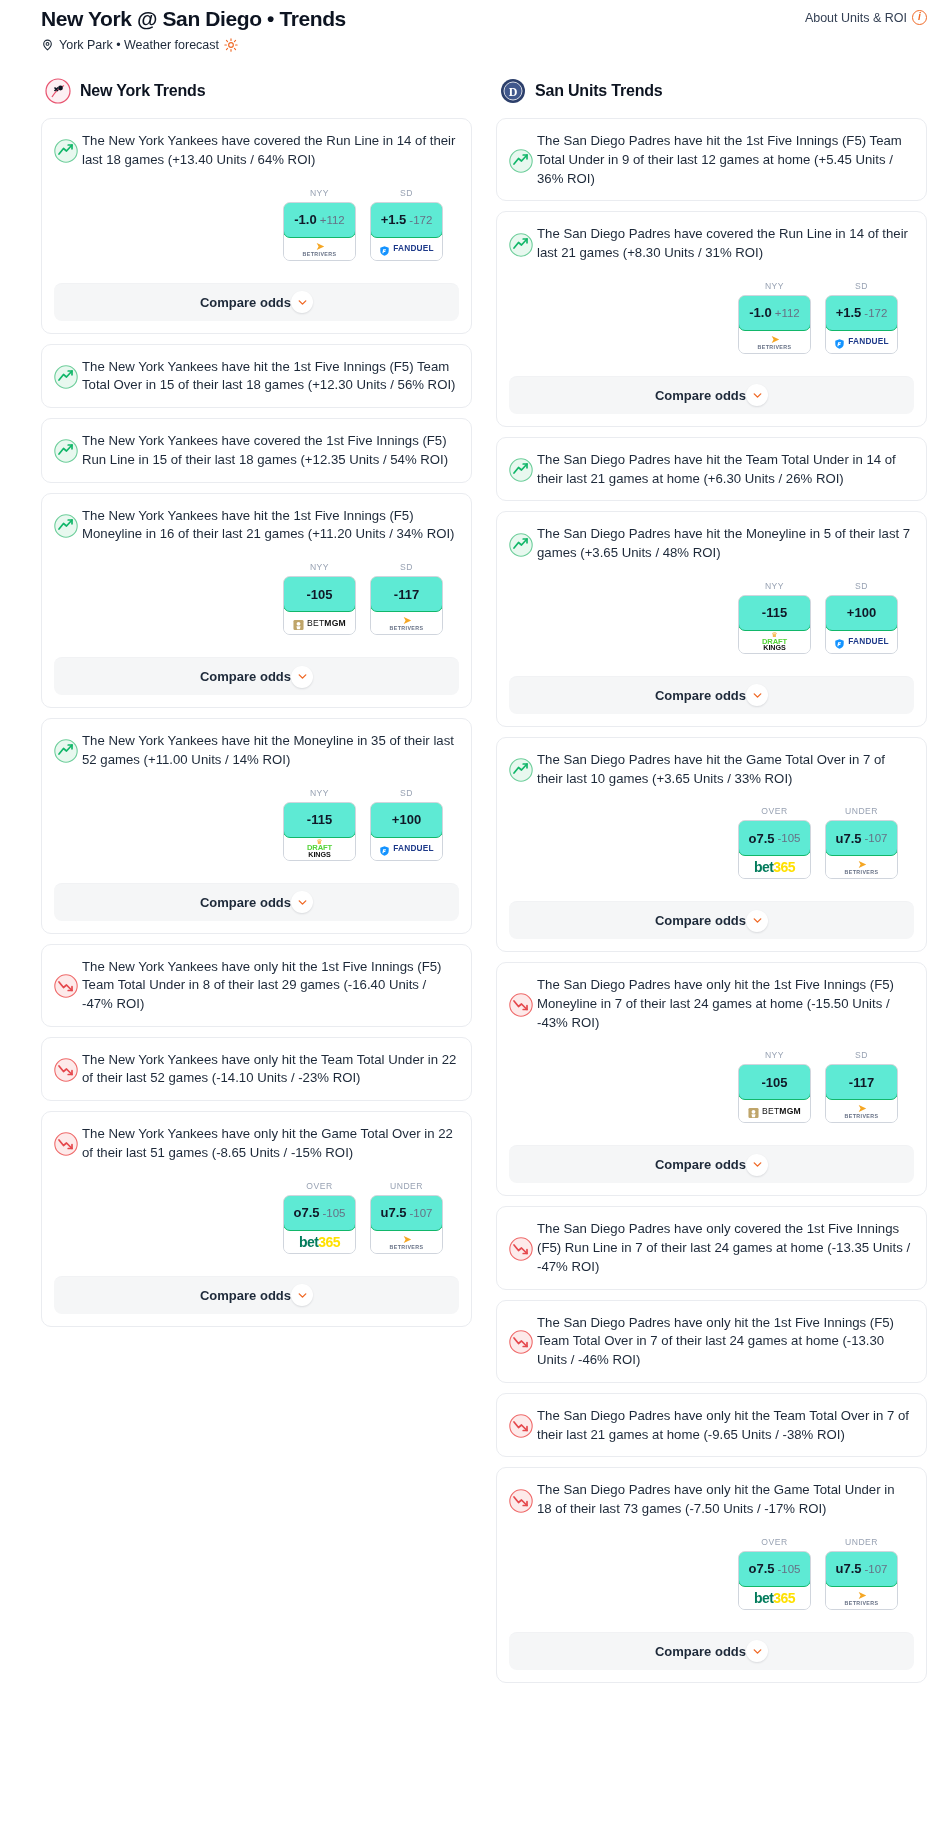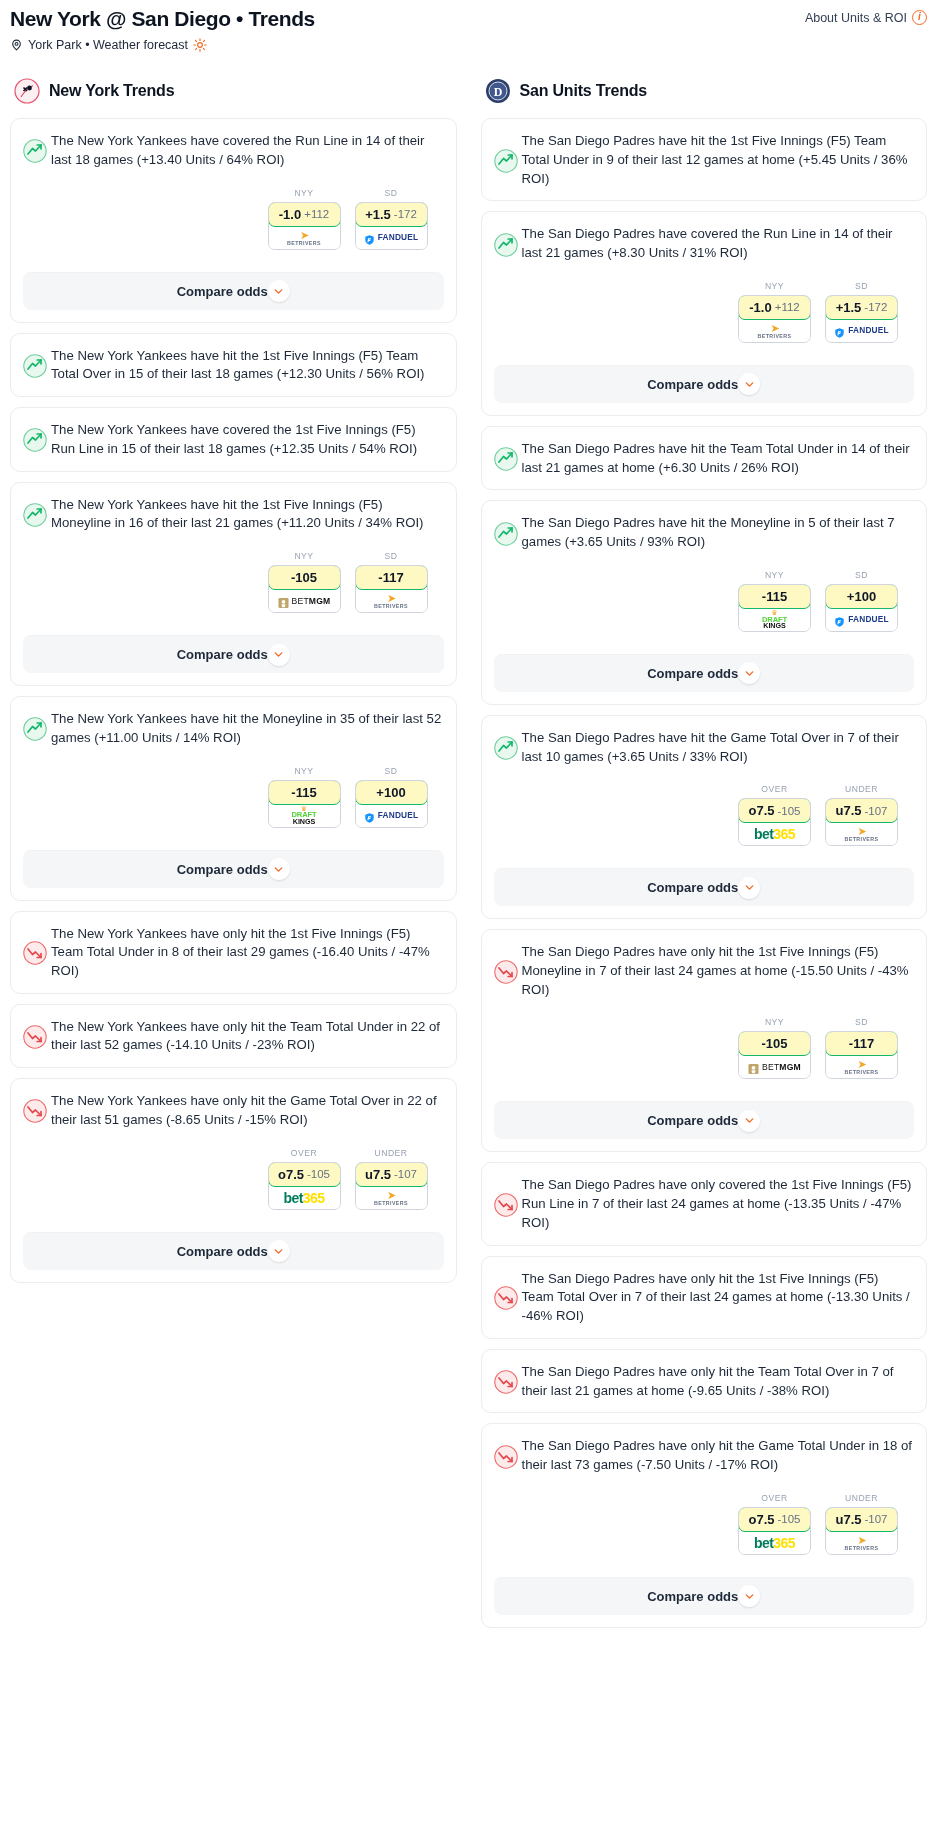--- a/index.html
+++ b/index.html
@@ -3,21 +3,21 @@
 <meta charset="utf-8">
 <style>
   * { box-sizing: border-box; margin: 0; padding: 0; }
   body {
     width: 937px;
     background: #ffffff;
     font-family: "Liberation Sans", sans-serif;
     color: #101828;
     -webkit-font-smoothing: antialiased;
   }
-  .page { padding: 6px 10px 0 10px; position: relative; }
+  .page { padding: 6px 10px 0 19px; position: relative; margin-left: 22px; }
 
   
   .header-row { display: flex; align-items: flex-start; justify-content: space-between; }
   .title {
     font-size: 21px;
     font-weight: 700;
     letter-spacing: -0.4px;
     color: #0d1421;
     line-height: 1.2;
   }
@@ -73,22 +73,22 @@
   .odds-label {
     font-size: 8.6px; letter-spacing: 0.5px; color: #98a2b3;
     text-align: center; margin-bottom: 4px; font-weight: 400;
   }
   .odds-box {
     border: 1px solid #d0d5dd; border-radius: 7px; overflow: hidden; background:#fff;
   }
   .odds-value {
     border: 1px solid #12b76a; border-radius: 7px;
     margin: -1px -1px 0 -1px;
-    height: 25px; display: flex; align-items: center; justify-content: center;
-    gap: 3px; background: #fef9c3;
+    height: 36px; display: flex; align-items: center; justify-content: center;
+    gap: 3px; background: #5eead4;
   }
   .odds-main { font-size: 13px; font-weight: 700; color: #101828; }
   .odds-sub { font-size: 11.5px; font-weight: 400; color: #667085; }
   .odds-book {
     height: 22px; display: flex; align-items: center; justify-content: center;
     background: #fff;
   }
 
   
   .logo-betrivers { display:flex; flex-direction:column; align-items:center; line-height:1; }
@@ -555,21 +555,21 @@
       </div>
         <div class="card">
       <div class="card-body">
         <div class="trend-row">
           <span class="trend-icon">
     <svg viewBox="0 0 24 24" width="24" height="24">
       <circle cx="12" cy="12" r="11.2" fill="#e8f8ef" stroke="#6ece9b" stroke-width="1.1"></circle>
       <path d="M5 15 L9.5 9.5 L12.5 12 L18 6" fill="none" stroke="#12b76a" stroke-width="1.7" stroke-linecap="round" stroke-linejoin="round"></path>
       <path d="M14.2 6 H18 V9.8" fill="none" stroke="#12b76a" stroke-width="1.7" stroke-linecap="round" stroke-linejoin="round"></path>
     </svg></span>
-          <div class="trend-text">The San Diego Padres have hit the Moneyline in 5 of their last 7 games (+3.65 Units / 93% ROI)</div>
+          <div class="trend-text">The San Diego Padres have hit the Moneyline in 5 of their last 7 games (+3.65 Units / 48% ROI)</div>
         </div>
         <div class="odds-wrap">
           <div class="odds-cell">
             <div class="odds-label">NYY</div>
             <div class="odds-box">
               <div class="odds-value">
                 <span class="odds-main">-115</span>
 
               </div>
               <div class="odds-book">

